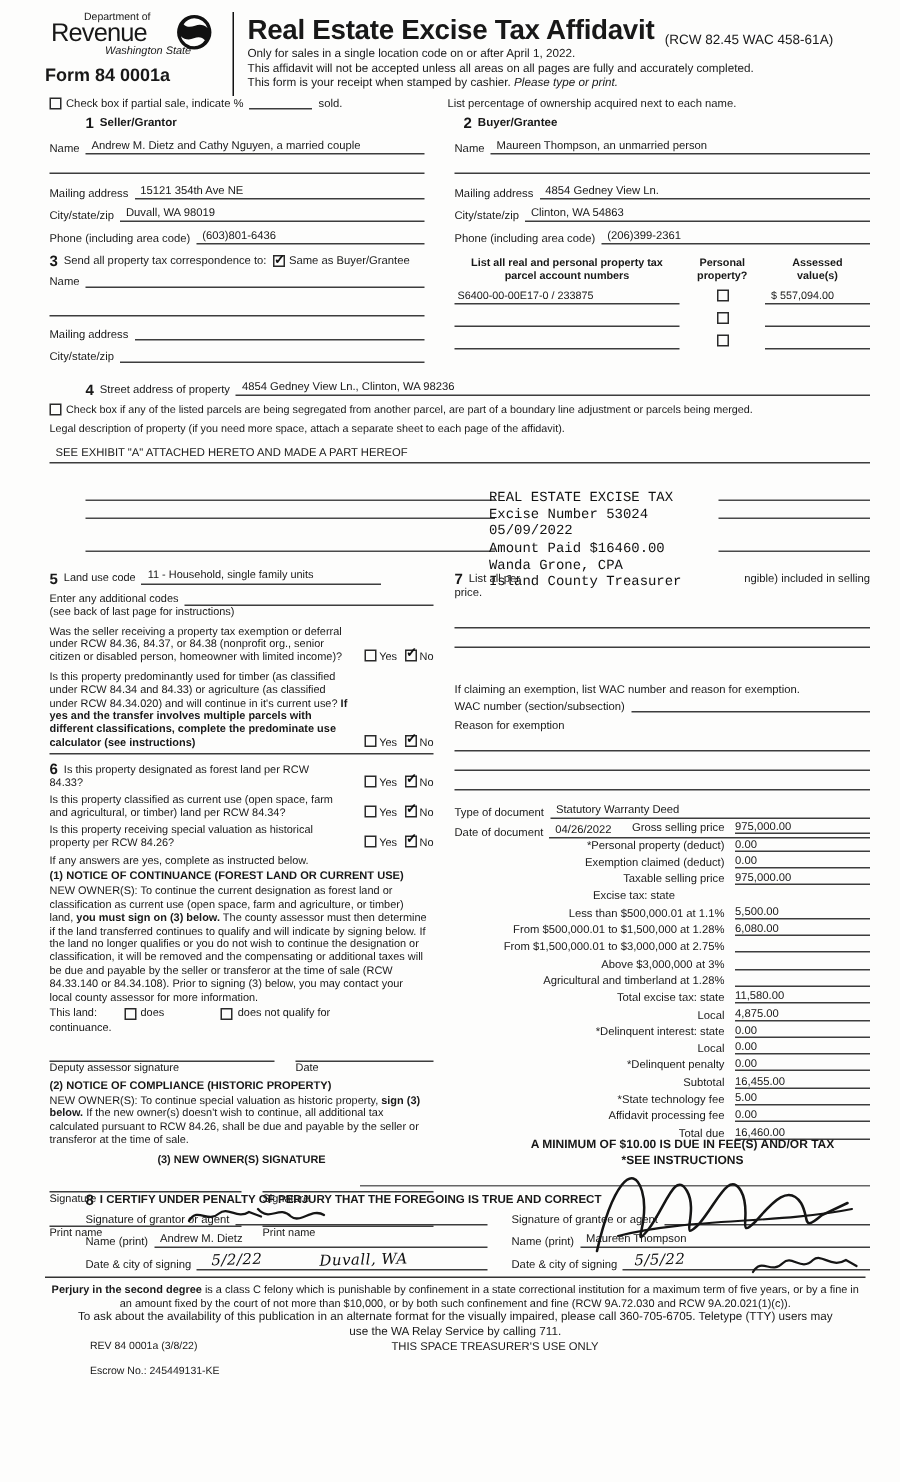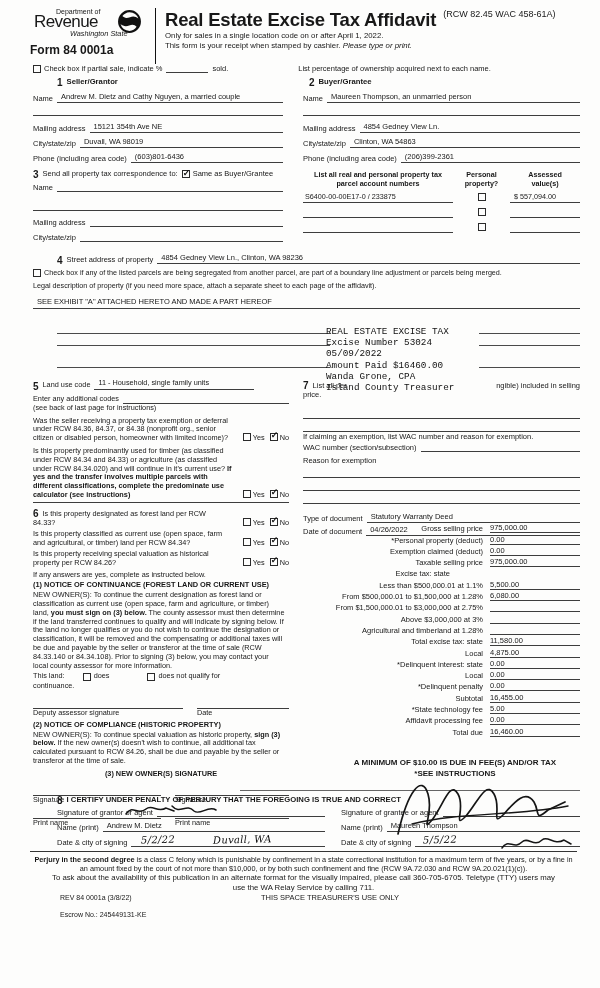--- a/index.html
+++ b/index.html
@@ -54,25 +54,26 @@
       <span class="abs" style="right:4px;top:1px">
         <svg width="25" height="25" viewBox="0 0 24 24">
             <path d="M12 1a11 11 0 1 0 11 11A11 11 0 0 0 12 1zm0 2a9 9 0 0 1 8.5 6.2c-2.2-2-5-2.6-8-1.4-3.4 1.3-5.6.8-7.3-1A9 9 0 0 1 12 3zm0 18a9 9 0 0 1-8.6-6.5c2.3 2.1 5.2 2.7 8.3 1.4 3.2-1.3 5.4-.7 7.1 1.2A9 9 0 0 1 12 21z" fill="#111"></path>
           </svg>
       </span>
       <div class="i" style="font-size:7.3px;margin-left:40px">Washington State</div>
       <div class="b" style="font-size:12px;margin-top:5px">Form 84 0001a</div>
     </div>
     <div style="border-left:1.6px solid #111;height:56px;margin:0 9px"></div>
     <div style="flex:1;padding-top:1px">
-      <div style="display:flex;align-items:flex-start;gap:7px">
+      <div style="display:flex;align-items:flex-end;gap:7px">
         <span class="b" style="font-size:18.5px;letter-spacing:-.2px">Real Estate Excise Tax Affidavit</span>
         <span style="font-size:9px">(RCW 82.45 WAC 458-61A)</span>
       </div>
       <div class="hnote">Only for sales in a single location code on or after April 1, 2022.</div>
+      <div class="hnote">This affidavit will not be accepted unless all areas on all pages are fully and accurately completed.</div>
       <div class="hnote"><span>This form is your receipt when stamped by cashier.</span> <span class="i">Please type or print.</span></div>
     </div>
   </div>
 
   <div class="abs" style="left:33px;top:64px;width:547px;display:flex;align-items:flex-end">
     <span class="cb" style="margin-right:3px"></span>
     <span>Check box if partial sale, indicate %</span>
     <span style="width:42px;border-bottom:1px solid #3d3d3d;margin:0 4px"></span>
     <span>sold.</span>
     <span style="margin-left:70px">List percentage of ownership acquired next to each name.</span>
@@ -287,40 +288,40 @@
   </div>
 
   <div class="abs" style="left:303px;top:381px;width:277px;line-height:9px">
     <div style="display:flex;justify-content:space-between">
       <span><span class="secn">7</span><span>List all per</span></span>
       <span>ngible) included in selling</span>
     </div>
     <div>price.</div>
     <div class="bl" style="margin-top:9px"></div>
     <div class="bl" style="height:13px"></div>
-    <div style="margin-top:0">If claiming an exemption, list WAC number and reason for exemption.</div>
+    <div style="margin-top:23px">If claiming an exemption, list WAC number and reason for exemption.</div>
     <div class="fr" style="margin-top:2px;margin-bottom:0">
         <span class="fl">WAC number (section/subsection)</span>
         <span class="fv"></span>
       </div>
     <div style="margin-top:4px">Reason for exemption</div>
     <div class="bl" style="height:13px"></div>
     <div class="bl" style="height:13px"></div>
     <div class="bl" style="height:13px"></div>
     <div class="fr" style="margin-top:8px;margin-bottom:2px">
         <span class="fl">Type of document</span>
         <span class="fv">Statutory Warranty Deed</span>
       </div>
     <div class="fr">
         <span class="fl">Date of document</span>
         <span class="fv">04/26/2022</span>
       </div>
   </div>
 
-  <div class="abs" style="left:303px;top:522px;width:277px">
+  <div class="abs" style="left:303px;top:545px;width:277px">
     <div class="finrow">
         <span class="finlbl">Gross selling price</span>
         <span class="finval">975,000.00</span>
       </div>
     <div class="finrow">
         <span class="finlbl">*Personal property (deduct)</span>
         <span class="finval">0.00</span>
       </div>
     <div class="finrow">
         <span class="finlbl">Exemption claimed (deduct)</span>

